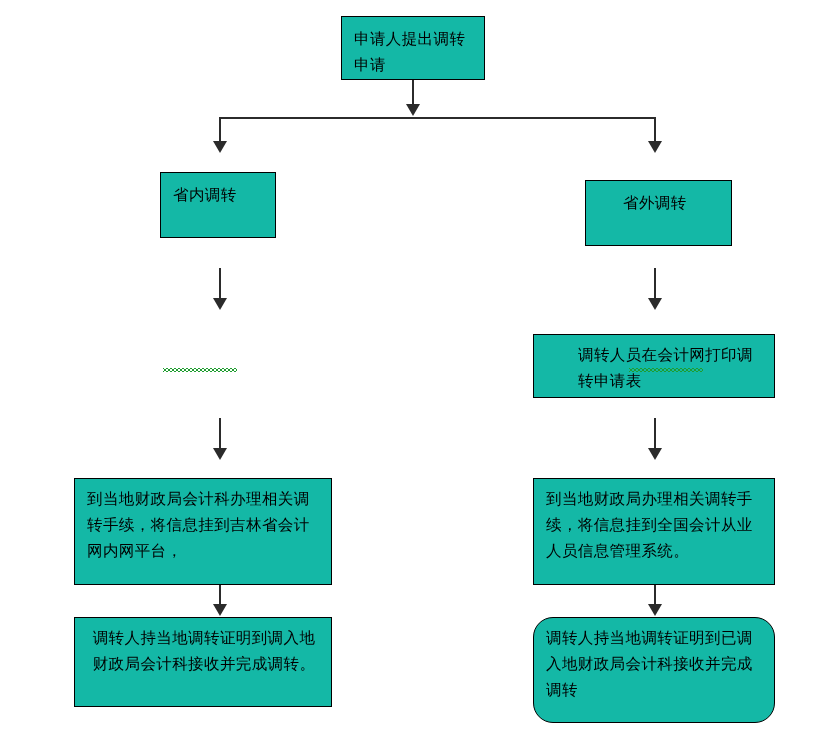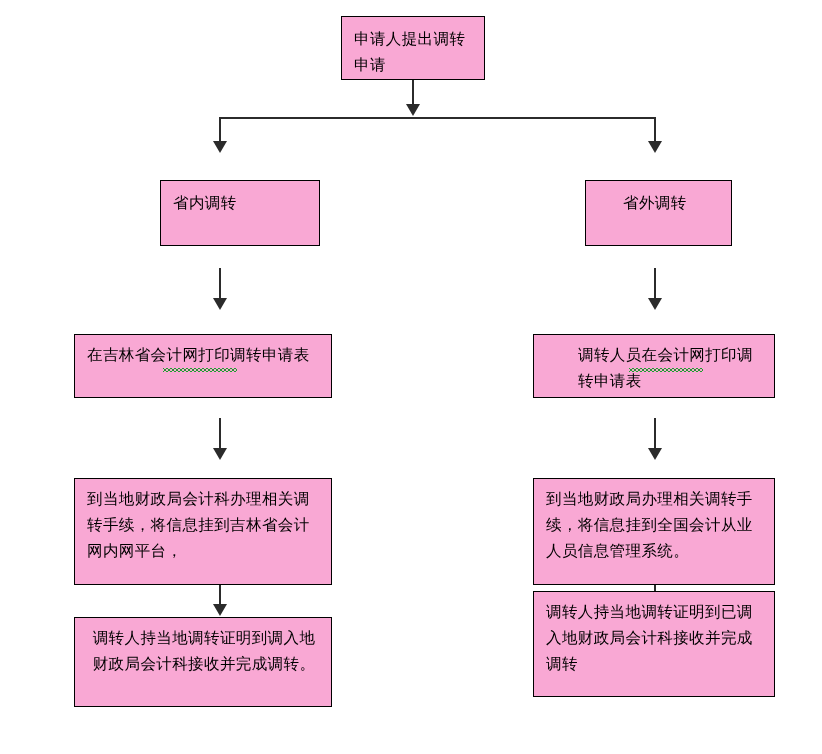--- a/index.html
+++ b/index.html
@@ -14,21 +14,21 @@
     position: relative;
     width: 822px;
     height: 754px;
     background: #ffffff;
     overflow: hidden;
   }
   .node {
     position: absolute;
     box-sizing: border-box;
     border: 1px solid #000000;
-    background: #f9a8d4;
+    background: #14b8a6;
     color: #000000;
     font-size: 15.5px;
     line-height: 26px;
     letter-spacing: 0.4px;
     padding: 7px 10px 7px 12px;
     text-align: left;
     white-space: normal;
     word-break: break-all;
   }
   .node.nowrap-pad {
@@ -76,31 +76,30 @@
   <div class="arrowhead" style="left:406px; top:104px;"></div>
 
   <div class="hline" style="left:219px; top:117px; width:437px;"></div>
 
   <div class="vline" style="left:219px; top:117px; height:27px;"></div>
   <div class="arrowhead" style="left:213px; top:141px;"></div>
 
   <div class="vline" style="left:654px; top:117px; height:27px;"></div>
   <div class="arrowhead" style="left:648px; top:141px;"></div>
 
-  <div class="node nowrap-pad" style="left:160px; top:180px; width:160px; height:66px;">省内调转</div>
+  <div class="node nowrap-pad" style="left:160px; top:172px; width:116px; height:66px;">省内调转</div>
 
   <div class="node nowrap-pad" style="left:585px; top:180px; width:147px; height:66px;padding-left:37px;">省外调转</div>
 
   <div class="vline" style="left:219px; top:268px; height:32px;"></div>
   <div class="arrowhead" style="left:213px; top:298px;"></div>
 
   <div class="vline" style="left:654px; top:268px; height:32px;"></div>
   <div class="arrowhead" style="left:648px; top:298px;"></div>
 
-  <div class="node" style="left:74px; top:334px; width:258px; height:64px;">在吉林省会计网打印调转申请表</div>
   <div class="squiggle" style="left:163px; top:368px; width:74px;"></div>
 
   <div class="node" style="left:533px; top:334px; width:242px; height:64px;padding-left:44px;">调转人员在会计网打印调转申请表</div>
   <div class="squiggle" style="left:629px; top:368px; width:74px;"></div>
 
   <div class="vline" style="left:219px; top:418px; height:32px;"></div>
   <div class="arrowhead" style="left:213px; top:448px;"></div>
 
   <div class="vline" style="left:654px; top:418px; height:32px;"></div>
   <div class="arrowhead" style="left:648px; top:448px;"></div>
@@ -110,15 +109,15 @@
   <div class="node" style="left:74px; top:478px; width:258px; height:107px;">到当地财政局会计科办理相关调转手续，将信息挂到吉林省会计网内网平台，</div>
 
   <div class="vline" style="left:219px; top:585px; height:22px;"></div>
   <div class="arrowhead" style="left:213px; top:604px;"></div>
 
   <div class="vline" style="left:654px; top:585px; height:22px;"></div>
   <div class="arrowhead" style="left:648px; top:604px;"></div>
 
   <div class="node" style="left:74px; top:617px; width:258px; height:90px;text-align:center;">调转人持当地调转证明到调入地财政局会计科接收并完成调转。</div>
 
-  <div class="node" style="left:533px; top:591px; width:242px; height:106px;">调转人持当地调转证明到已调入地财政局会计科接收并完成调转</div>
+  <div class="node" style="left:533px; top:617px; width:242px; height:106px;border-radius:20px;">调转人持当地调转证明到已调入地财政局会计科接收并完成调转</div>
 
 </div>
 
 </body></html>

